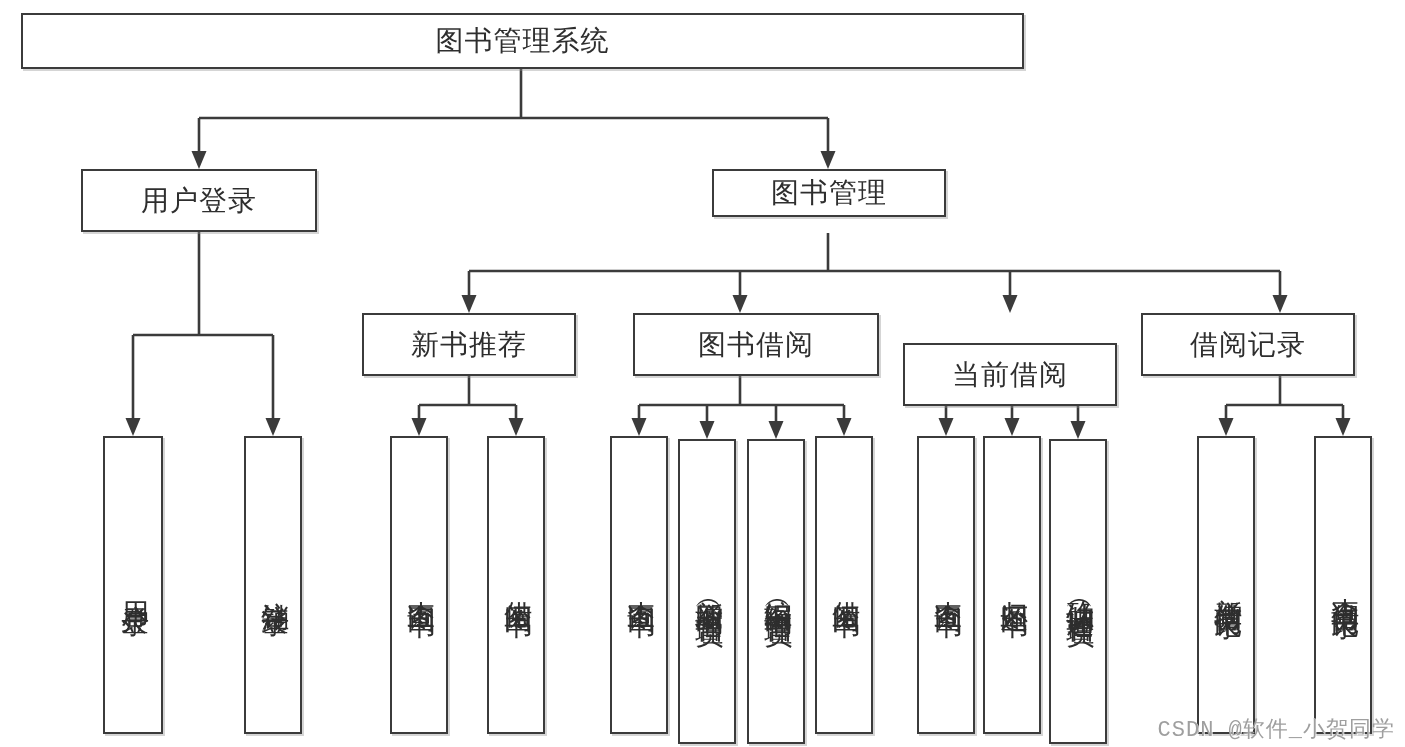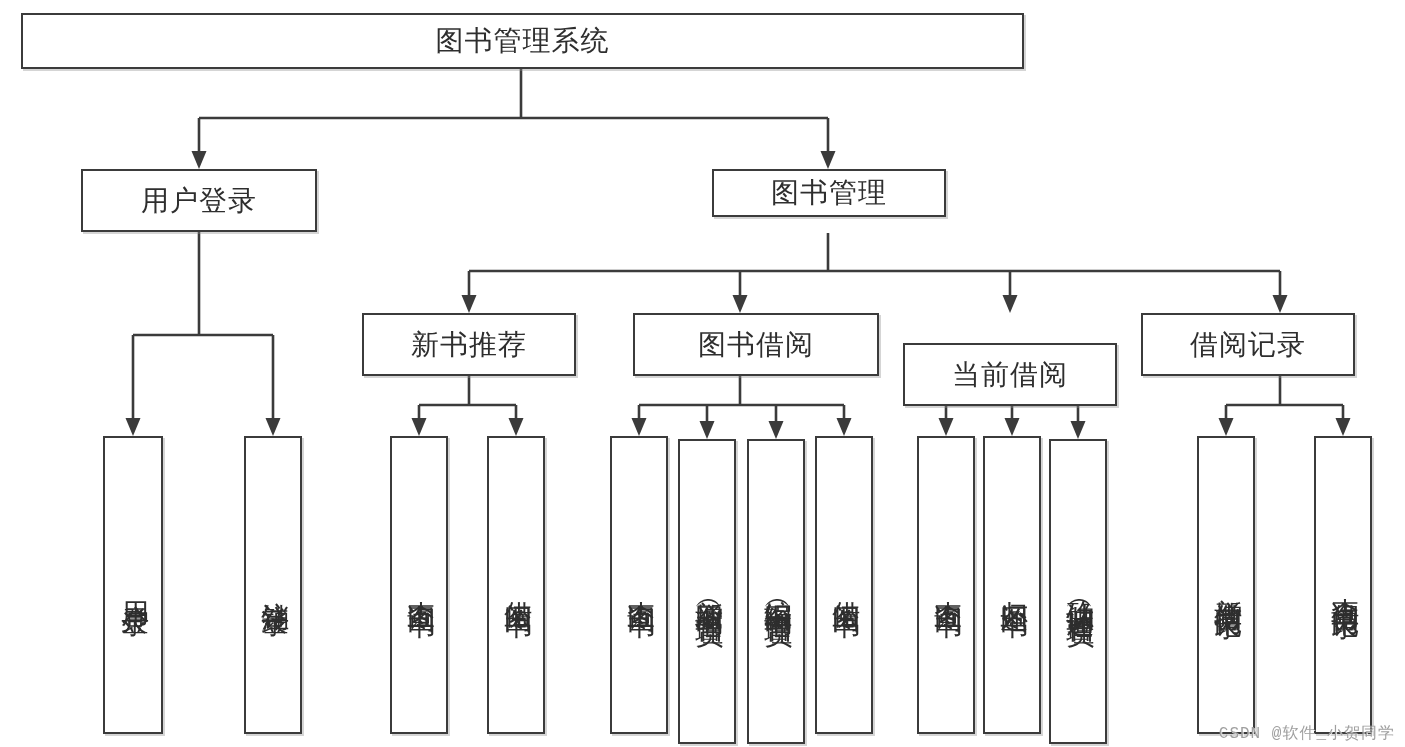--- a/index.html
+++ b/index.html
@@ -35,21 +35,21 @@
   .v span{
     writing-mode:vertical-rl;
     letter-spacing:3px;
     line-height:1.06;
     font-size:28px;
     white-space:nowrap;
   }
   .watermark{
     position:absolute;
     right:10px;bottom:3px;
-    font-size:16px;
+    font-size:22px;
     color:var(--watermark);
     letter-spacing:1px;
     z-index:5;
     white-space:nowrap;
     text-shadow:1px 1px 0 rgba(255,255,255,.8);
   }
 </style>
 </head>
 <body>
 

